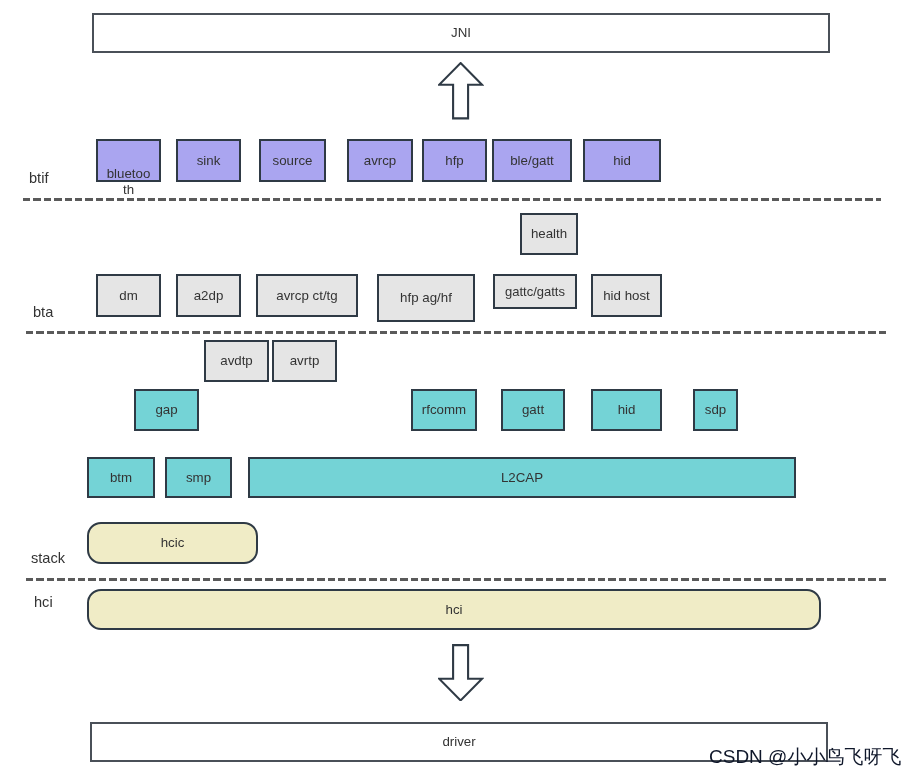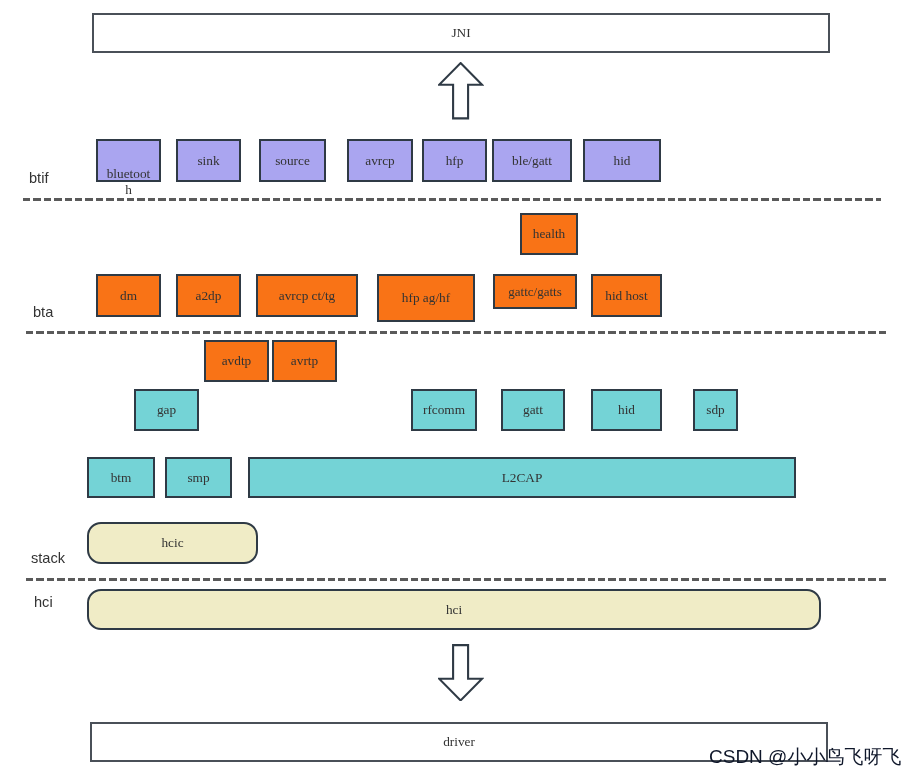--- a/index.html
+++ b/index.html
@@ -3,24 +3,24 @@
 <meta charset="utf-8">
 <title>Bluetooth Stack Architecture</title>
 <style>
   html,body{margin:0;padding:0;background:#ffffff;}
   body{width:914px;height:776px;position:relative;overflow:hidden;
        font-family:"Liberation Sans",sans-serif;color:#333333;}
   #diagram{position:absolute;left:0;top:0;width:914px;height:776px;}
   .node{position:absolute;box-sizing:border-box;display:flex;align-items:center;
         justify-content:center;text-align:center;line-height:1.18;
         border-style:solid;color:#333333;}
-  .node > span{display:block;position:relative;top:0px;font-family:Liberation Serif, serif;}
+  .node > span{display:block;position:relative;top:0px;}
   .n-plain {background:#ffffff;border-color:#4a5058;}
   .n-purple{background:#aaa5f0;border-color:#2f3a45;}
-  .n-green {background:#f97316;border-color:#2f3a45;}
+  .n-green {background:#e5e5e5;border-color:#2f3a45;}
   .n-teal  {background:#74d3d6;border-color:#2f3a45;}
   .n-cream {background:#f0ecc6;border-color:#2f3a45;border-radius:14px;}
   .layer-label{position:absolute;white-space:nowrap;color:#333333;}
   .dashed{position:absolute;height:2.6px;
     background:repeating-linear-gradient(to right,#5a5a5a 0px,#5a5a5a 7.4px,
                rgba(0,0,0,0) 7.4px,rgba(0,0,0,0) 10.4px);}
   .arrow{position:absolute;}
   .arrow path{fill:#ffffff;stroke:#2f3a45;stroke-width:2.1;stroke-linejoin:miter;}
   #watermark{position:absolute;white-space:nowrap;color:#0f172a;}
 </style>

